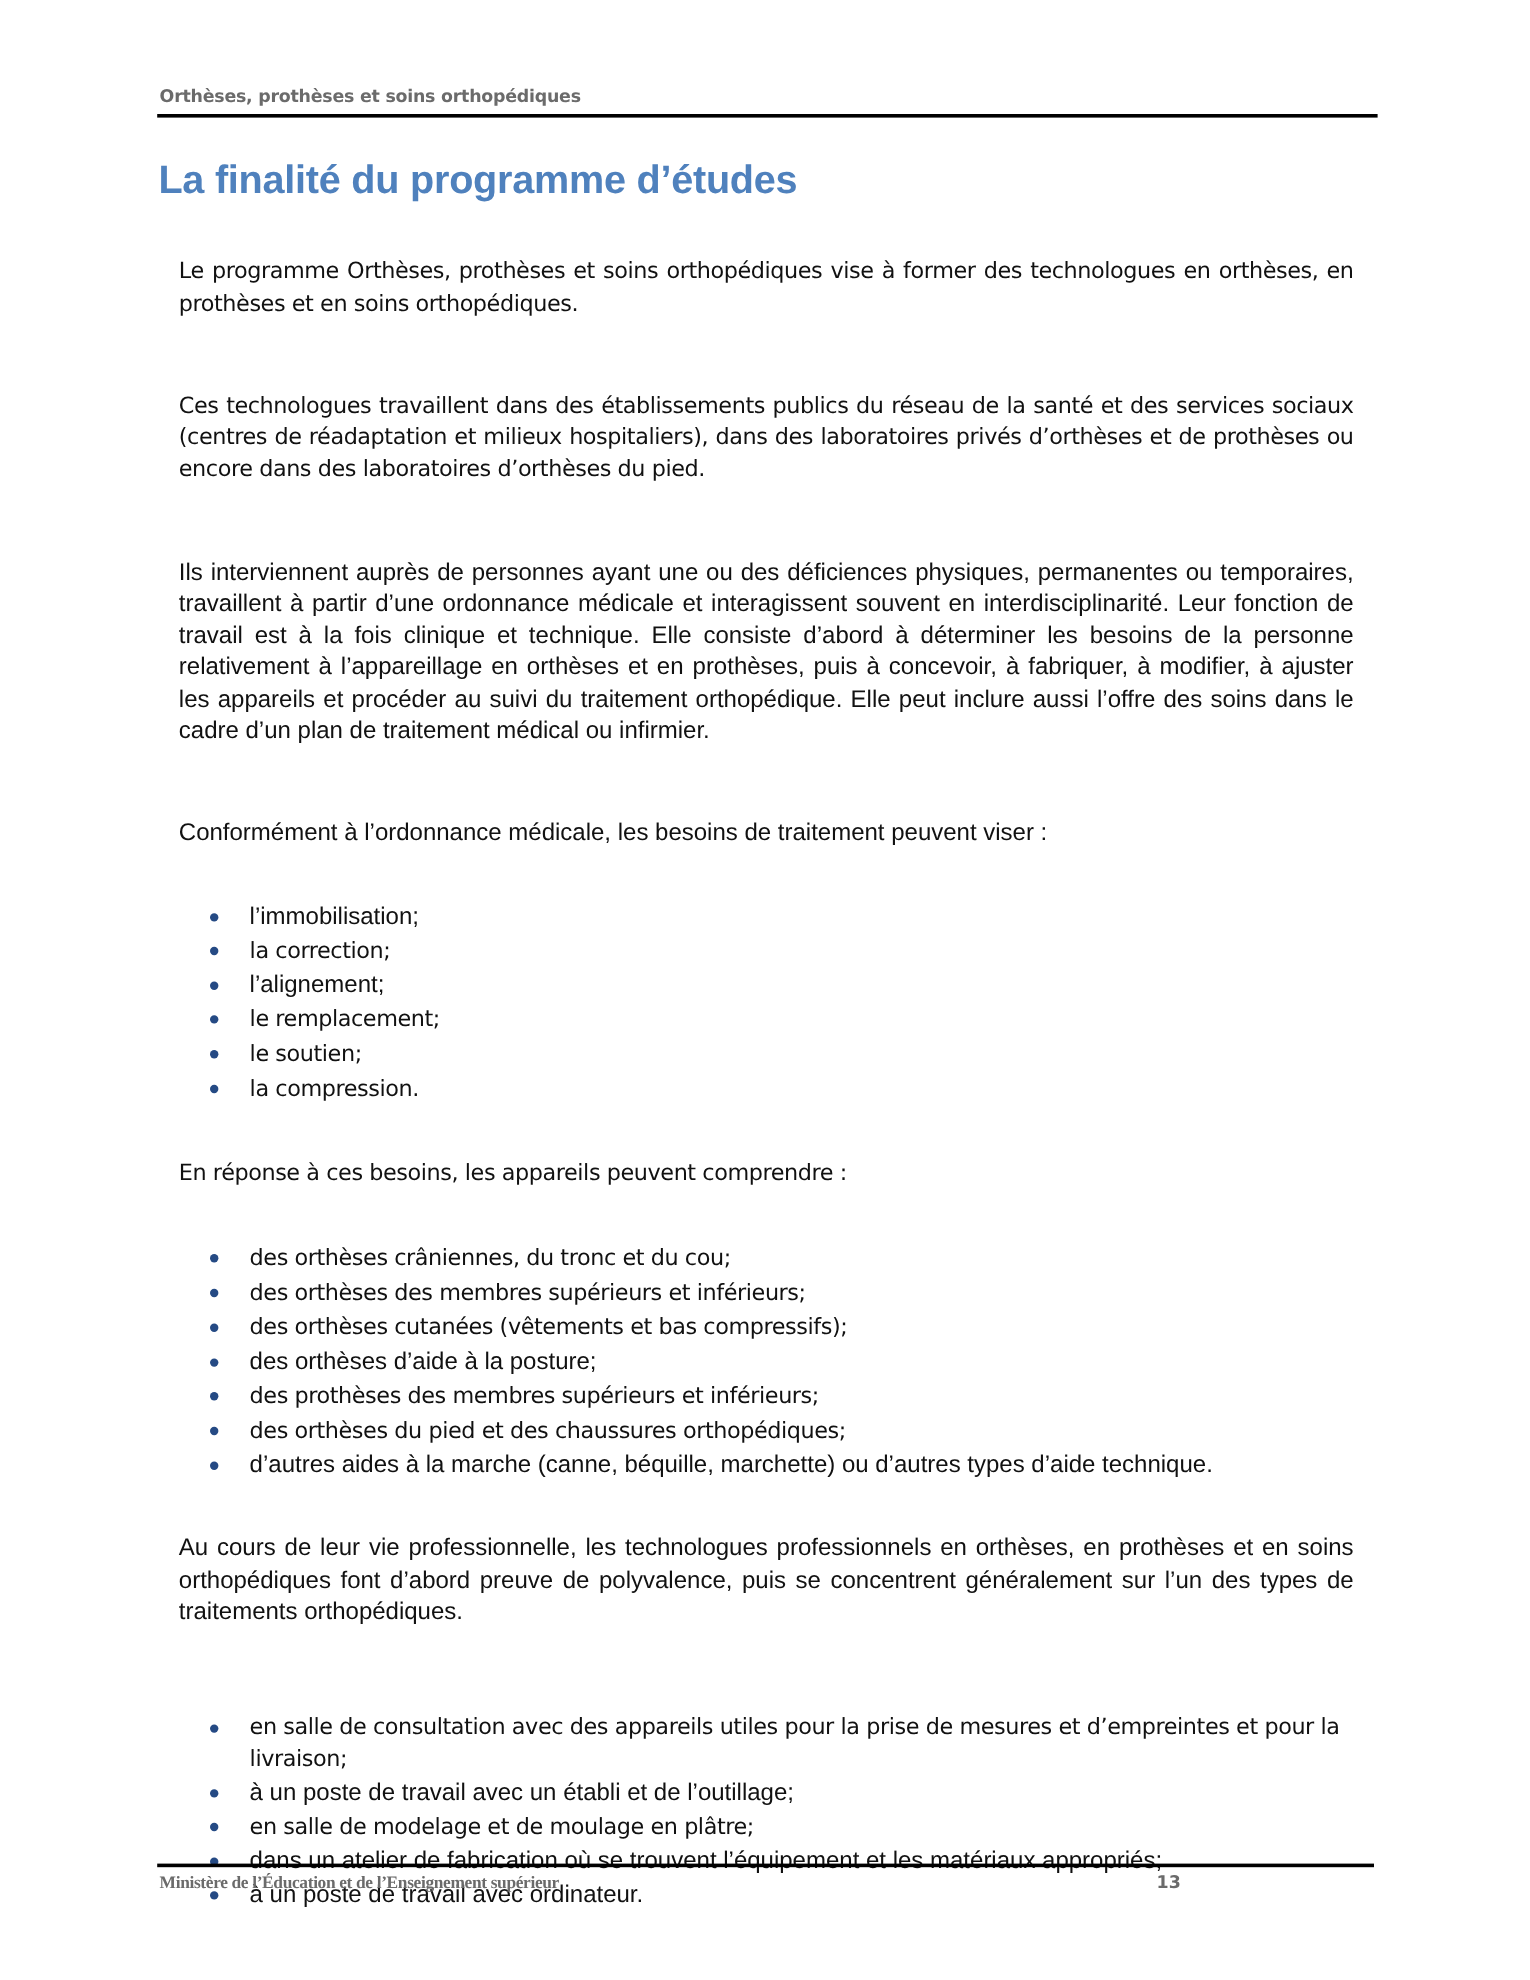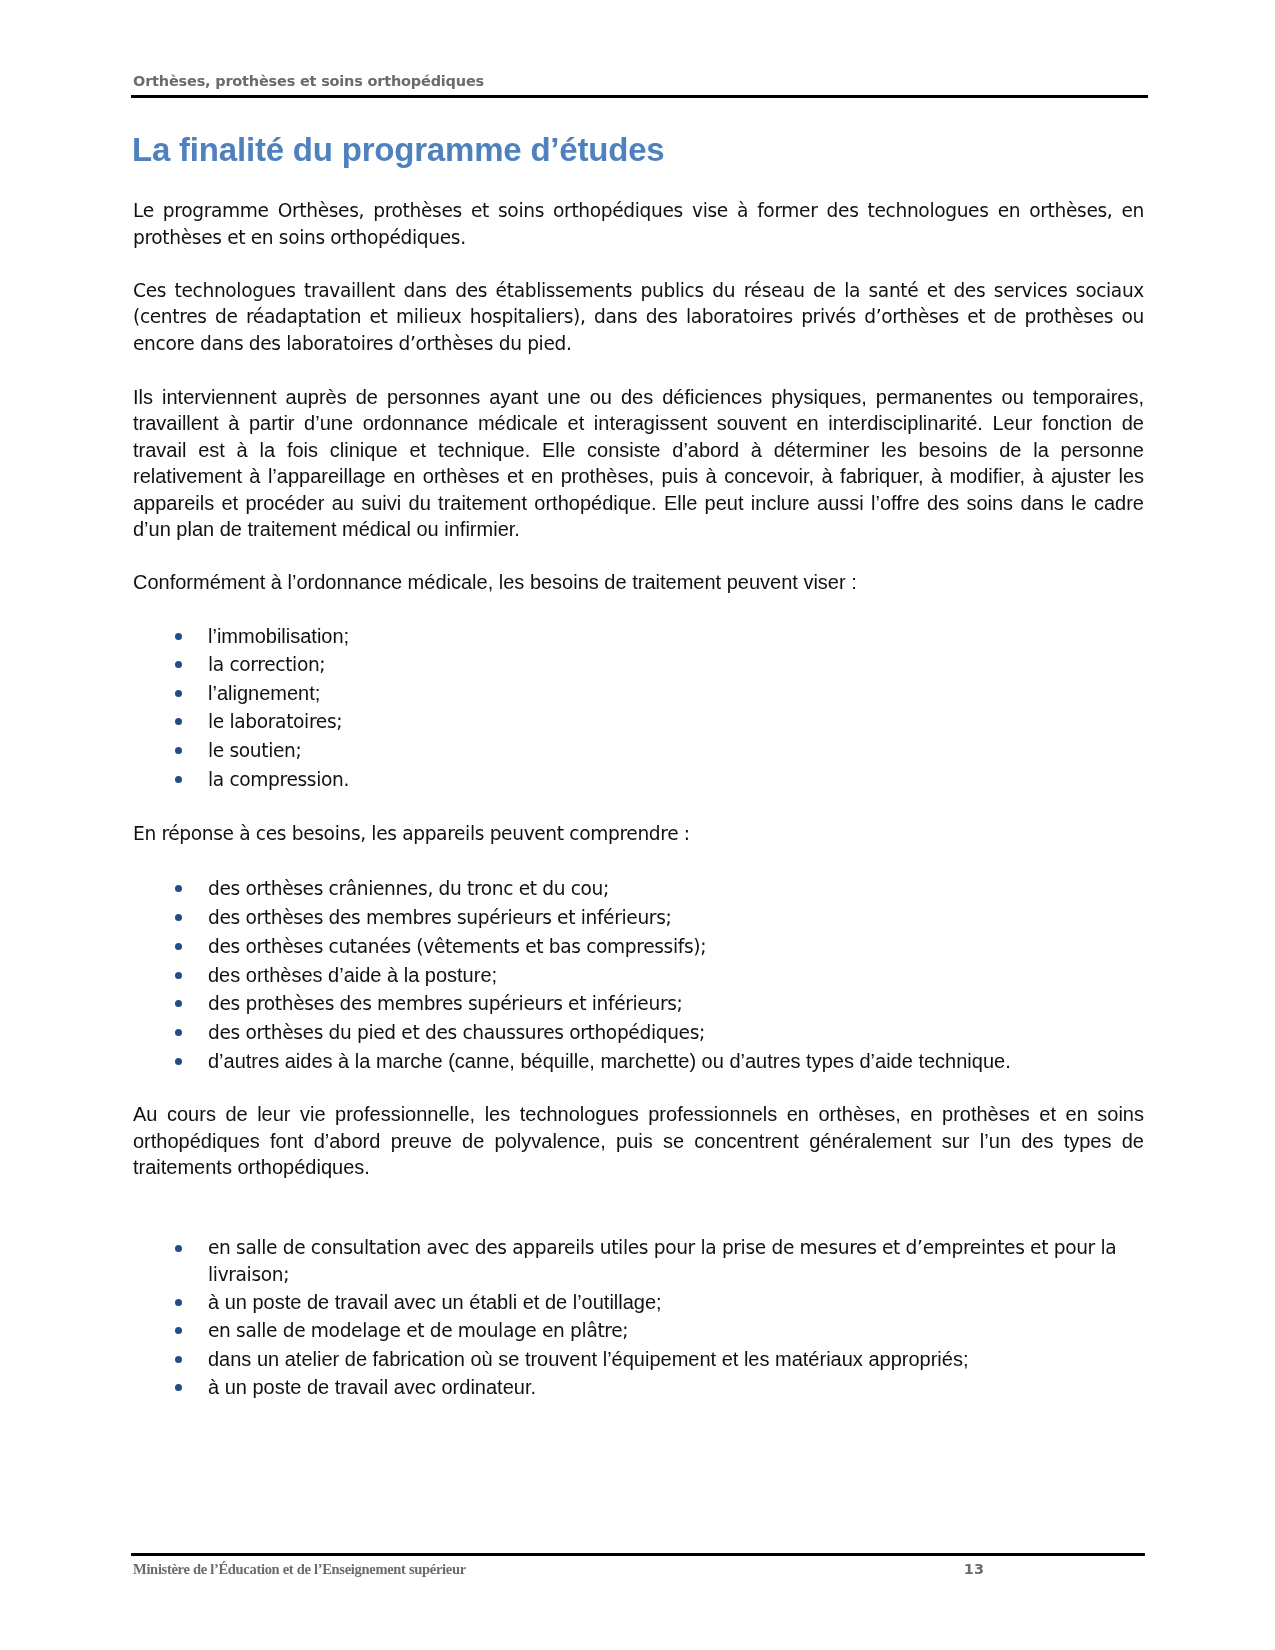--- a/index.html
+++ b/index.html
@@ -14,21 +14,21 @@
   .title {
     position: absolute; left: 132px; top: 131px; margin: 0;
     font-family: "Liberation Sans", sans-serif; font-weight: bold; font-size: 33px;
     color: #4f81bd; letter-spacing: -0.2px;
   }
   .body {
     position: absolute; left: 133px; width: 1011px; top: 198px;
     font-family: "Liberation Sans", sans-serif; font-size: 20px; color: #111;
     line-height: 26.5px;
   }
-  .body p { margin: 0; text-align: justify; }
+  .body p { margin: 16px; text-align: justify; }
   .gap { height: 26.5px; }
   .narrow { font-family: "DejaVu Sans", sans-serif; font-size: 18.6px; letter-spacing: -0.35px; }
   ul.bullets { list-style: none; margin: 0; padding: 0; }
   ul.bullets li { position: relative; padding-left: 75px; line-height: 28px; }
   ul.bullets li .dot {
     position: absolute; left: 42px; top: 11px; width: 7px; height: 7px; border-radius: 50%;
     background: #254a84;
   }
   .foot-rule { position: absolute; left: 131px; width: 1014px; top: 1553px; height: 3px; background: #000; }
   .foot-left {
@@ -58,21 +58,21 @@
     <div class="gap"></div>
     <p>Ils interviennent auprès de personnes ayant une ou des déficiences physiques, permanentes ou temporaires, travaillent à partir d’une ordonnance médicale et interagissent souvent en interdisciplinarité. Leur fonction de travail est à la fois clinique et technique. Elle consiste d’abord à déterminer les besoins de la personne relativement à l’appareillage en orthèses et en prothèses, puis à concevoir, à  fabriquer, à modifier, à ajuster les appareils et procéder au suivi du traitement orthopédique. Elle peut inclure aussi l’offre des soins dans le cadre d’un plan de traitement médical ou infirmier.</p>
     <div class="gap"></div>
     <p>Conformément à l’ordonnance médicale, les besoins de traitement peuvent viser :</p>
     <div class="gap"></div>
 
     <ul class="bullets">
       <li><span class="dot"></span><span>l’immobilisation;</span></li>
       <li><span class="dot"></span><span class="narrow">la correction;</span></li>
       <li><span class="dot"></span><span>l’alignement;</span></li>
-      <li><span class="dot"></span><span class="narrow">le laboratoires;</span></li>
+      <li><span class="dot"></span><span class="narrow">le remplacement;</span></li>
       <li><span class="dot"></span><span class="narrow">le soutien;</span></li>
       <li><span class="dot"></span><span class="narrow">la compression.</span></li>
     </ul>
     <div class="gap"></div>
 
     <p class="narrow">En réponse à ces besoins, les appareils peuvent comprendre :</p>
     <div class="gap"></div>
 
     <ul class="bullets">
       <li><span class="dot"></span><span class="narrow">des orthèses crâniennes, du tronc et du cou;</span></li>

